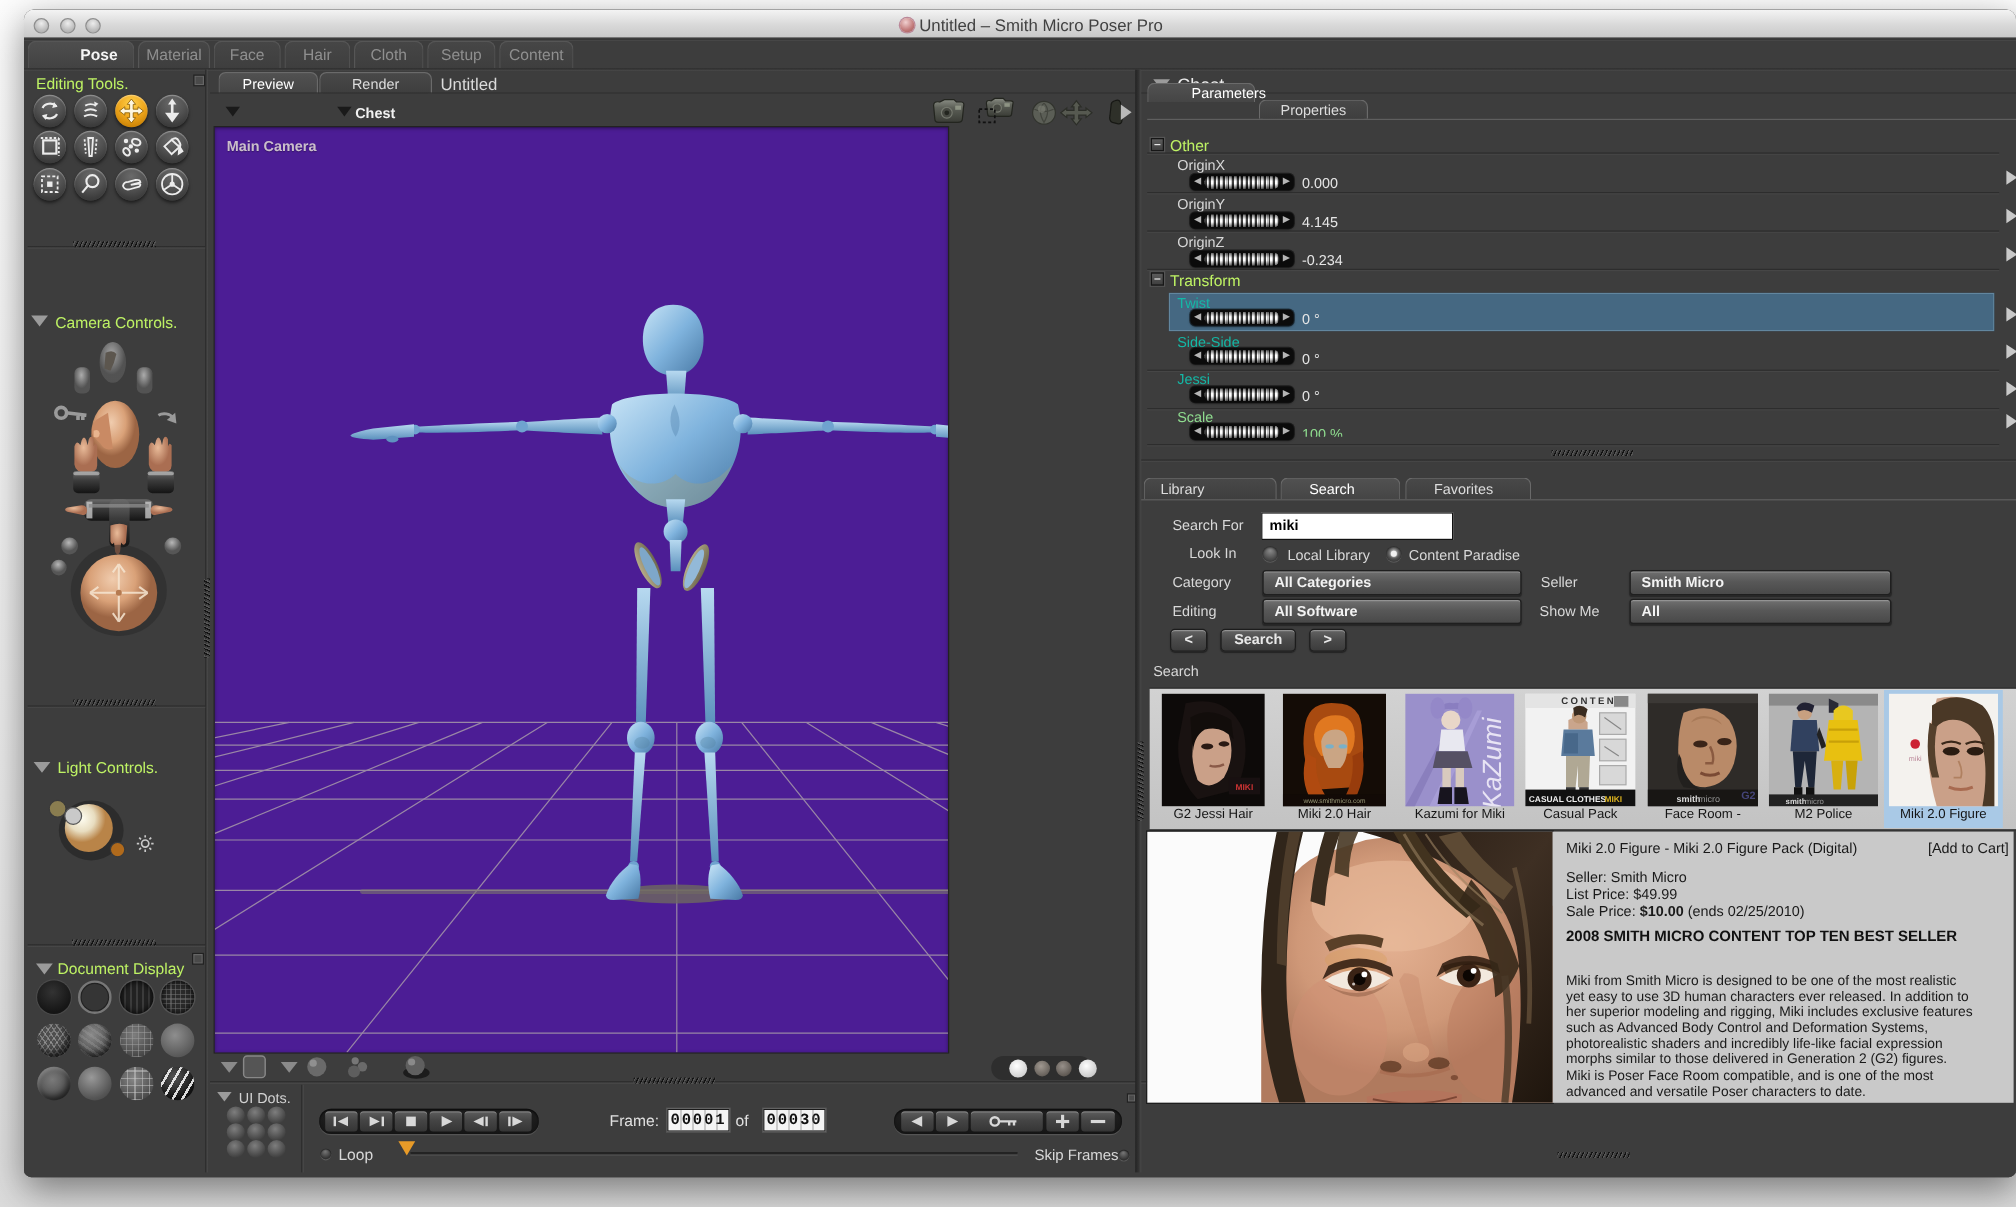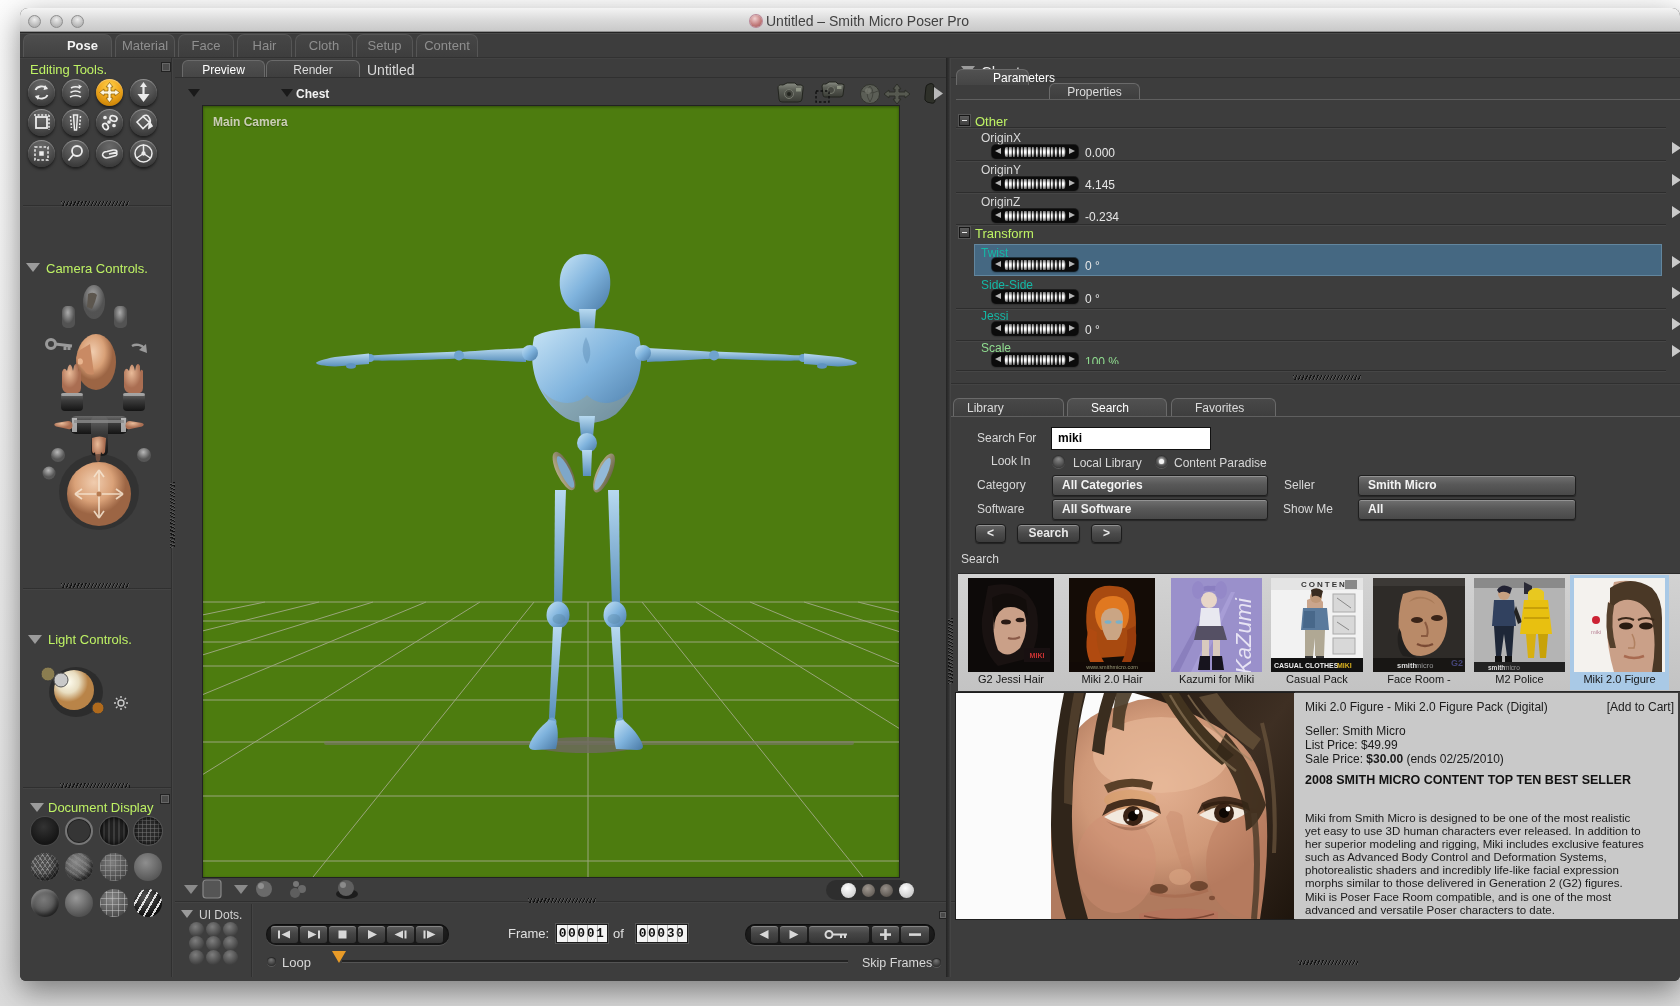--- a/index.html
+++ b/index.html
@@ -361,21 +361,21 @@
     <circle cx="115" cy="14" r="9.5" fill="#5b5e56" stroke="#32342e"></circle>
         <path d="M115 6 q-6 6 0 16 q6 -10 0 -16 M107 11 q8 4 16 0" stroke="#43453e" fill="none"></path>
         <circle cx="113" cy="11" r="3" fill="#787b70" opacity=".7"></circle>
     <g stroke="#2c2e28" fill="#565950">
           <path d="M142 4 L146 9 L144 9 L144 12 L150 12 L150 10 L155 14 L150 18 L150 16 L144 16 L144 19 L146 19 L142 24 L138 19 L140 19 L140 16 L134 16 L134 18 L129 14 L134 10 L134 12 L140 12 L140 9 L138 9 Z"></path>
         </g>
     <path d="M174 4 Q179 2 179 8 L180 20 Q180 24 176 23 L172 22 Q169 21 170 16 L171 7 Q171 5 174 4 Z" fill="#2e3029" stroke="#171814"></path>
     <path d="M179 7 L188 13.5 L179 20 Z" fill="#b9b9b9"></path>
   </svg>
 
-  <div class="a" id="vp" style="left:159px;top:74px;width:696px;height:771px;background:#4d7c0f;box-shadow:0 0 0 1px #222,inset 0 1px 3px rgba(0,0,0,.4);overflow:hidden;margin-left:24px;">
+  <div class="a" id="vp" style="left:159px;top:74px;width:611px;height:771px;background:#4c1d95;box-shadow:0 0 0 1px #222,inset 0 1px 3px rgba(0,0,0,.4);overflow:hidden;">
     <div class="a" style="left:10px;top:9px;font-size:12px;font-weight:bold;color:rgba(238,233,224,.8);text-shadow:0 1px 1px rgba(0,0,0,.3);">Main Camera</div>
     <svg class="a" style="left:0;top:0;" width="767" height="771" viewBox="0 0 767 771">
       <defs>
         <linearGradient id="blu" x1="0" y1="0" x2="1" y2="1">
               <stop offset="0" stop-color="#c8e4f6"></stop>
               <stop offset=".5" stop-color="#7fb3dd"></stop>
               <stop offset="1" stop-color="#4878a4"></stop>
             </linearGradient>
         <linearGradient id="bluv" x1="0" y1="0" x2="0" y2="1" gradientUnits="objectBoundingBox">
               <stop offset="0" stop-color="#b7d9f0"></stop>
@@ -564,21 +564,21 @@
   <div class="a" style="left:842px;top:924px;font-size:12.5px;color:#d8d8d8;">Skip Frames</div>
   <div class="dot" style="left:912px;top:926px;"></div>
   <div class="cbox" style="left:919px;top:879px;width:6px;height:6px;"></div>
 
   <div class="vgroove" style="left:926px;top:26px;height:919px;width:5px;background:linear-gradient(90deg,#232323,#333 60%,#4a4a4a);"></div>
   <div class="zzv" style="left:928px;top:586px;height:66px;"></div>
   <div id="CENTER"></div>
 
   <div class="tri-d lt" style="left:941px;top:34px;"></div>
   <div class="a" style="left:961px;top:31px;font-size:15px;color:#ececec;">Chest</div>
-  <div class="stab on" style="left:936px;top:37px;width:73px;height:16px;line-height:16px;padding-left:36px;">Parameters</div>
+  <div class="stab on" style="left:936px;top:37px;width:90px;height:16px;line-height:16px;padding-left:36px;">Parameters</div>
   <div class="stab" style="left:1029px;top:51px;width:91px;height:16px;line-height:16px;">Properties</div>
   <div class="groove" style="left:936px;top:67px;width:724px;height:1px;background:#5f5f5f;"></div>
 
   <div class="minus" style="left:939px;top:83px;"></div>
   <div class="lab" style="left:955px;top:82px;">Other</div>
   <div class="plab" style="left:961px;top:99px;">OriginX</div>
   <div class="dial" style="left:972px;top:113px;">
         <div class="bar"></div>
         <div class="shade"></div>
         <div class="al"></div>
@@ -664,21 +664,21 @@
   <div class="a" style="left:1031px;top:395px;width:160px;height:23px;background:#fff;border:1px solid #111;box-sizing:border-box;font-size:12px;font-weight:bold;color:#000;line-height:21px;padding-left:6px;">miki</div>
   <div class="plab" style="left:971px;top:422px;">Look In</div>
   <div class="radio" style="left:1032px;top:423px;"></div>
   <div class="plab" style="left:1053px;top:424px;">Local Library</div>
   <div class="radio sel" style="left:1135px;top:423px;"></div>
   <div class="plab" style="left:1154px;top:424px;">Content Paradise</div>
   <div class="plab" style="left:957px;top:446px;">Category</div>
   <div class="drop" style="left:1032px;top:443px;width:216px;">All Categories</div>
   <div class="plab" style="left:1264px;top:446px;">Seller</div>
   <div class="drop" style="left:1338px;top:443px;width:218px;">Smith Micro</div>
-  <div class="plab" style="left:957px;top:470px;">Software</div>
+  <div class="plab" style="left:957px;top:470px;">Editing</div>
   <div class="drop" style="left:1032px;top:467px;width:216px;">All Software</div>
   <div class="plab" style="left:1263px;top:470px;">Show Me</div>
   <div class="drop" style="left:1338px;top:467px;width:218px;">All</div>
   <div class="pbtn" style="left:955px;top:492px;width:31px;">&lt;</div>
   <div class="pbtn" style="left:997px;top:492px;width:63px;">Search</div>
   <div class="pbtn" style="left:1071px;top:492px;width:31px;">&gt;</div>
   <div class="plab" style="left:941px;top:520px;">Search</div>
 
   <div class="a" style="left:938px;top:542px;width:722px;height:117px;background:linear-gradient(#d2d2d2,#c3c3c3);box-shadow:0 -1px 0 #2a2a2a,0 1px 0 #2a2a2a;">
     <div class="a" style="left:612px;top:1px;width:99px;height:115px;background:#a9c9e6;"></div>
@@ -855,20 +855,20 @@
     <path d="M214 2 Q240 48 280 78" stroke="#8a7356" stroke-width="2.5" fill="none" opacity=".7"></path>
     <path d="M232 2 Q258 42 296 68" stroke="#9d8462" stroke-width="1.8" fill="none" opacity=".6"></path>
     <path d="M306 30 Q322 90 318 160" stroke="#6b563d" stroke-width="4" fill="none" opacity=".7"></path>
     <path d="M298 120 Q304 170 298 226" stroke="#4a3a28" stroke-width="6" fill="none" opacity=".8"></path>
   </svg>
   <div class="a" style="left:1274px;top:661px;width:384px;height:226px;background:#c9c9c9;overflow:hidden;">
     <div class="a" style="left:11px;top:7px;font-size:12px;color:#1a1a1a;">Miki 2.0 Figure - Miki 2.0 Figure Pack (Digital)</div>
     <div class="a" style="right:4px;top:7px;font-size:12px;color:#1a1a1a;">[Add to Cart]</div>
     <div class="a" style="left:11px;top:31px;font-size:12px;color:#1a1a1a;">Seller: Smith Micro</div>
     <div class="a" style="left:11px;top:45px;font-size:12px;color:#1a1a1a;">List Price: $49.99</div>
-    <div class="a" style="left:11px;top:59px;font-size:12px;color:#1a1a1a;">Sale Price: <b>$30.00</b> (ends 02/25/2010)</div>
+    <div class="a" style="left:11px;top:59px;font-size:12px;color:#1a1a1a;">Sale Price: <b>$10.00</b> (ends 02/25/2010)</div>
     <div class="a" style="left:11px;top:80px;font-size:12.5px;font-weight:bold;color:#111;">2008 SMITH MICRO CONTENT TOP TEN BEST SELLER</div>
     <div class="a" style="left:11px;top:119px;width:380px;font-size:11.5px;line-height:13.1px;white-space:nowrap;color:#1a1a1a;">Miki from Smith Micro is designed to be one of the most realistic<br>yet easy to use 3D human characters ever released. In addition to<br>her superior modeling and rigging, Miki includes exclusive features<br>such as Advanced Body Control and Deformation Systems,<br>photorealistic shaders and incredibly life-like facial expression<br>morphs similar to those delivered in Generation 2 (G2) figures.<br>Miki is Poser Face Room compatible, and is one of the most<br>advanced and versatile Poser characters to date.</div>
   </div>
   <div class="zz" style="left:1278px;top:928px;width:60px;"></div>
   <div id="RIGHT"></div>
  </div>
 </div>
 
 </body></html>

